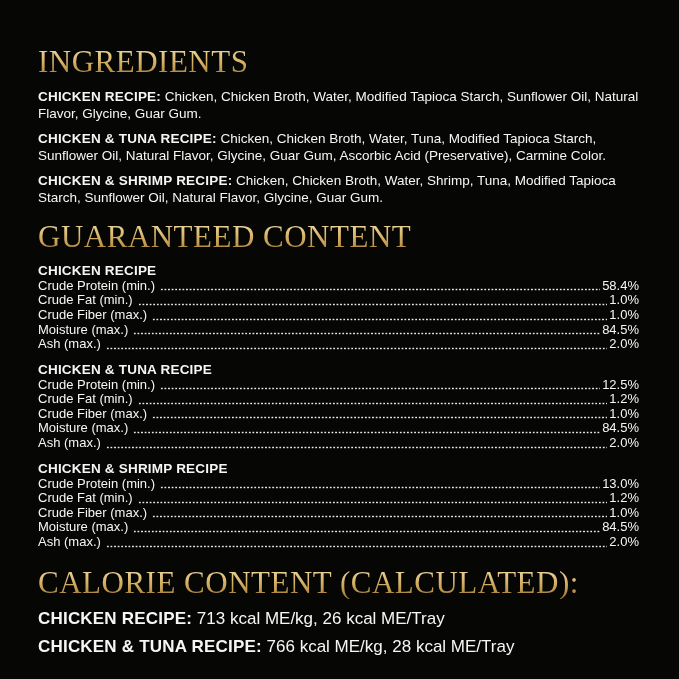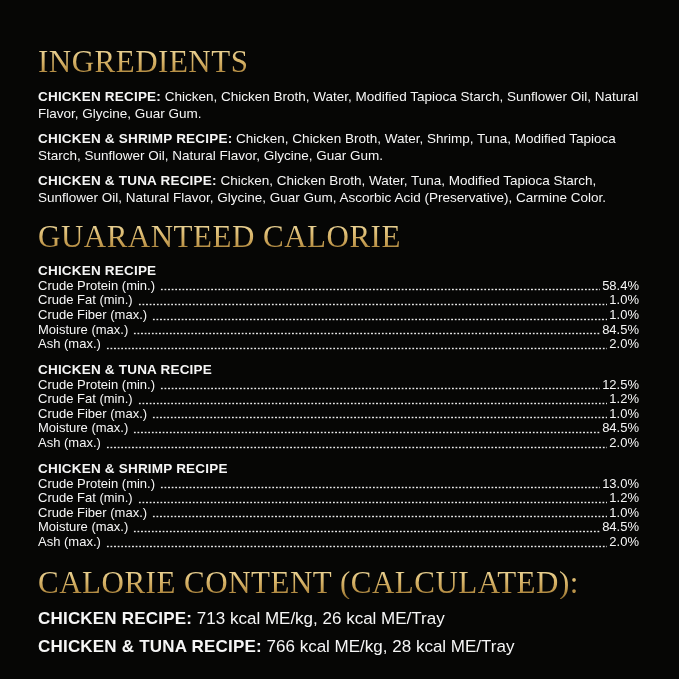--- a/index.html
+++ b/index.html
@@ -92,31 +92,31 @@
 <div class="panel">
 
   <section class="section-ingredients">
     <h1 class="gold-heading">INGREDIENTS</h1>
 
     <p class="para">
       <b>CHICKEN RECIPE:</b>
       <span>Chicken, Chicken Broth, Water, Modified Tapioca Starch, Sunflower Oil, Natural Flavor, Glycine, Guar Gum.</span>
     </p>
     <p class="para">
+      <b>CHICKEN &amp; TUNA RECIPE:</b>
+      <span>Chicken, Chicken Broth, Water, Tuna, Modified Tapioca Starch, Sunflower Oil, Natural Flavor, Glycine, Guar Gum, Ascorbic Acid (Preservative), Carmine Color.</span>
+    </p>
+    <p class="para">
       <b>CHICKEN &amp; SHRIMP RECIPE:</b>
       <span>Chicken, Chicken Broth, Water, Shrimp, Tuna, Modified Tapioca Starch, Sunflower Oil, Natural Flavor, Glycine, Guar Gum.</span>
     </p>
-    <p class="para">
-      <b>CHICKEN &amp; TUNA RECIPE:</b>
-      <span>Chicken, Chicken Broth, Water, Tuna, Modified Tapioca Starch, Sunflower Oil, Natural Flavor, Glycine, Guar Gum, Ascorbic Acid (Preservative), Carmine Color.</span>
-    </p>
   </section>
 
   <section class="section-analysis">
-    <h1 class="gold-heading">GUARANTEED CALORIE</h1>
+    <h1 class="gold-heading">GUARANTEED CONTENT</h1>
 
     <div class="recipe">
       <h2 class="recipe-name">CHICKEN RECIPE</h2>
       <div class="row">
         <span class="rlabel">Crude Protein (min.)</span>
         <span class="leader"></span>
         <span class="rvalue">58.4%</span>
       </div>
       <div class="row">
         <span class="rlabel">Crude Fat (min.)</span>

